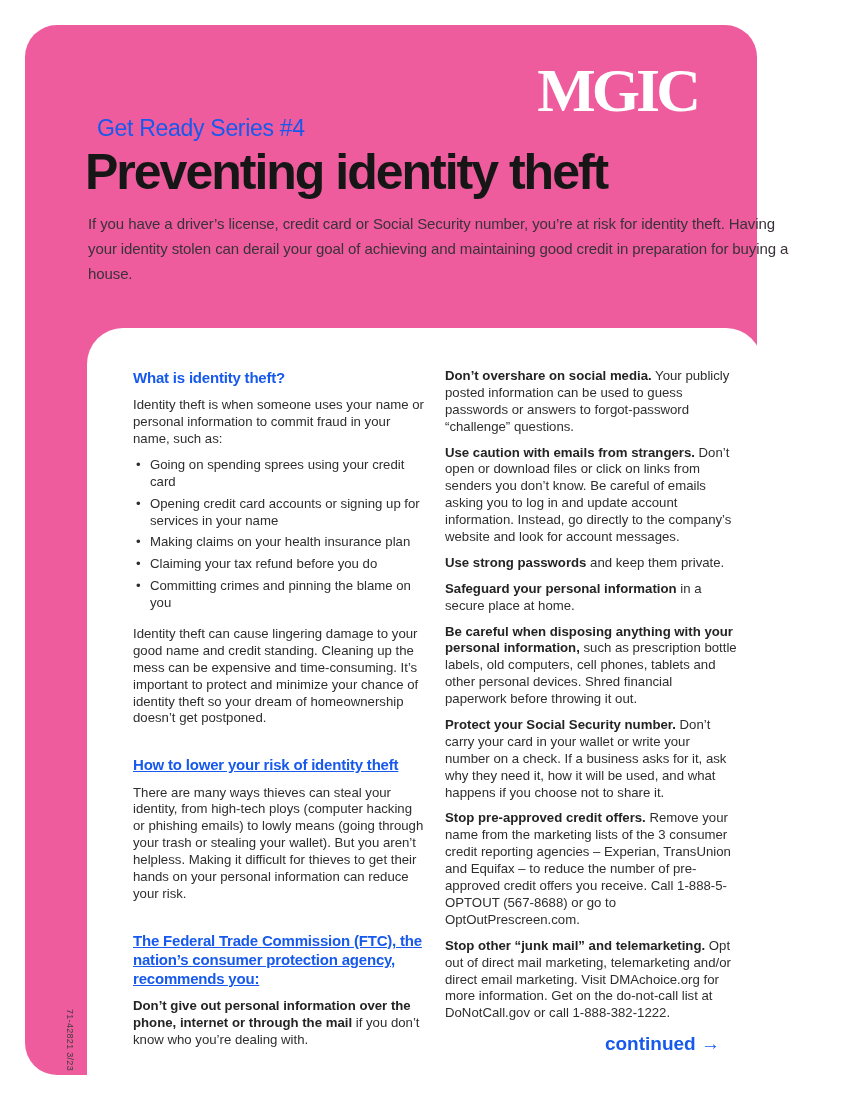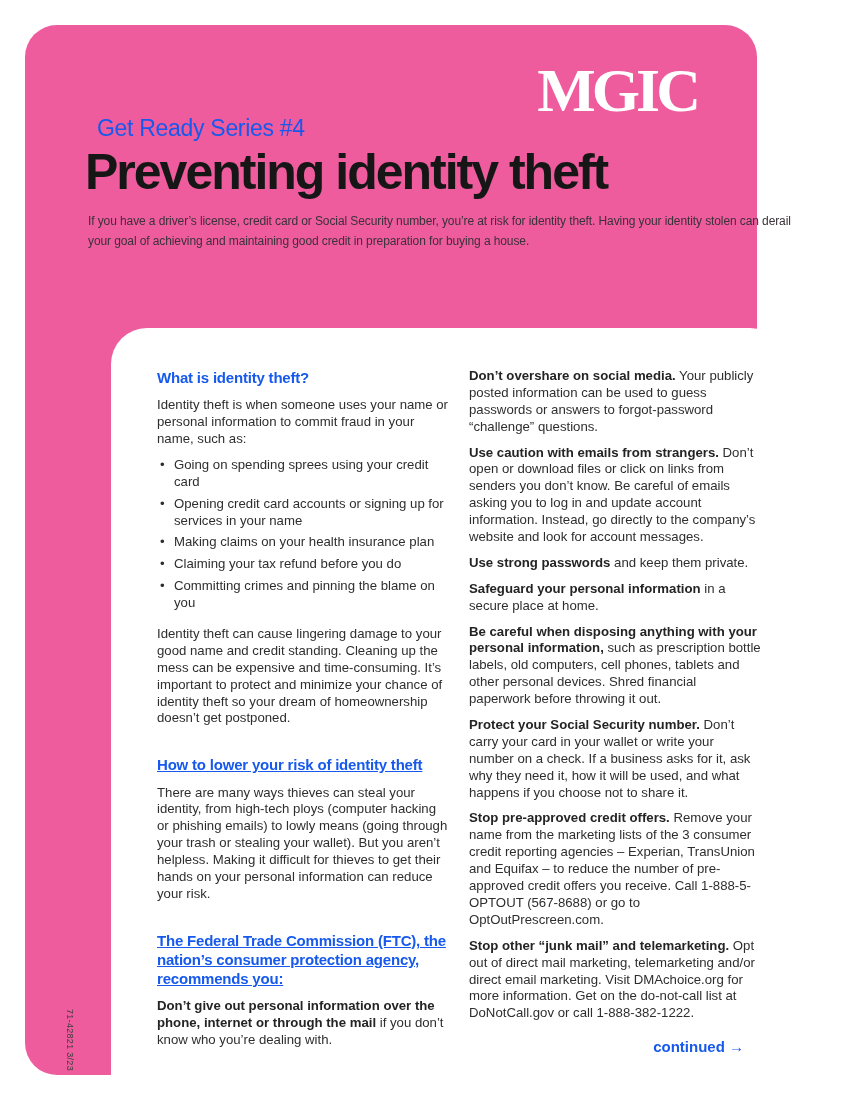--- a/index.html
+++ b/index.html
@@ -42,35 +42,34 @@
     color: #161616;
     font-weight: 900;
     font-size: 50px;
     letter-spacing: -2px;
   }
   .intro {
     position: absolute;
     left: 63px; top: 187px;
     width: 705px;
     color: #3A3139;
-    font-size: 12px;
+    font-size: 15px;
     line-height: 1.66;
     letter-spacing: -0.1px;
   }
   
   .card {
     position: absolute;
     left: 62px; top: 303px;
     width: 675px; height: 747px;
     background: #ffffff;
     border-radius: 36px 36px 0 0;
     box-sizing: border-box;
     padding: 40px 26px 0 46px;
     overflow: hidden;
-    margin-left: 24px;
   }
   .cols { display: flex; gap: 19px; }
   .col-left  { width: 293px; flex: none; }
   .col-right { width: 292px; flex: none; }
 
   .blue-h {
     color: #1659EC;
     font-weight: 700;
     font-size: 15px;
     line-height: 1.28;
@@ -105,21 +104,21 @@
     color: #2E2E2E;
   }
   .section-gap { margin-top: 28px; text-decoration: underline; }
   .para-gap { margin-top: 14px; }
 
   .continued {
     position: absolute;
     right: 42px; bottom: 20px;
     color: #1659EC;
     font-weight: 700;
-    font-size: 15px;
+    font-size: 19px;
   }
   .footnote {
     position: absolute;
     left: 40px; bottom: 4px;
     writing-mode: vertical-rl;
     color: #3C3C3C;
     font-size: 9px;
     letter-spacing: 0.3px;
   }
 </style>

